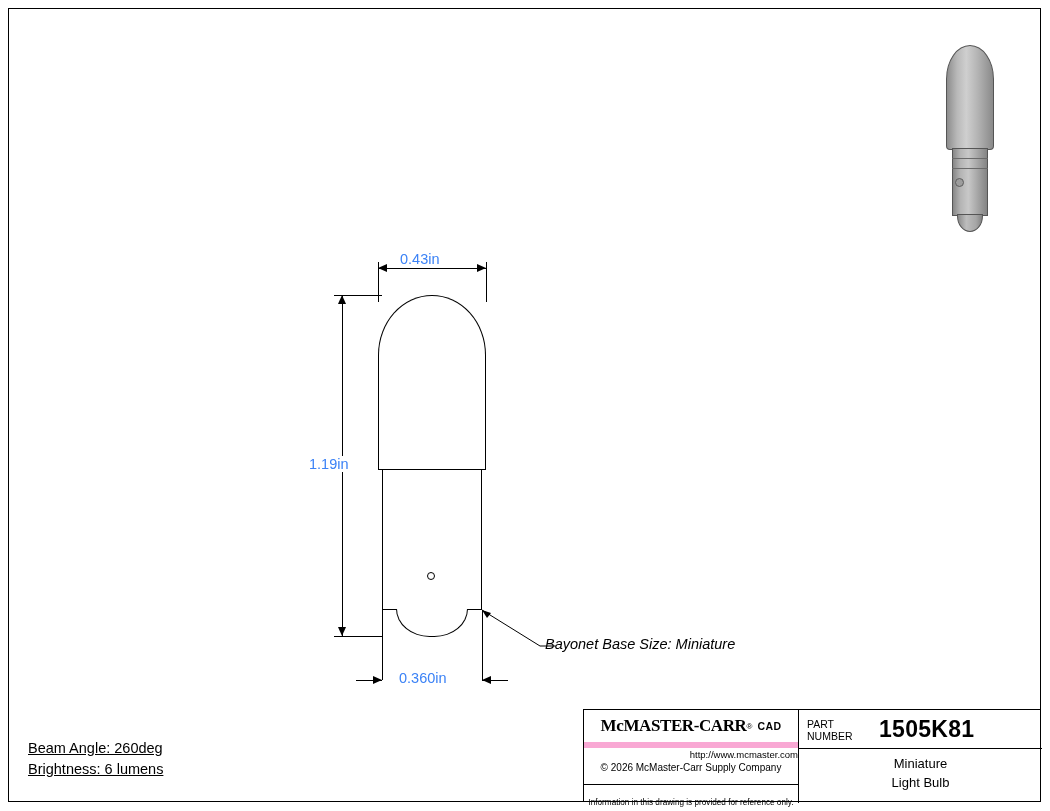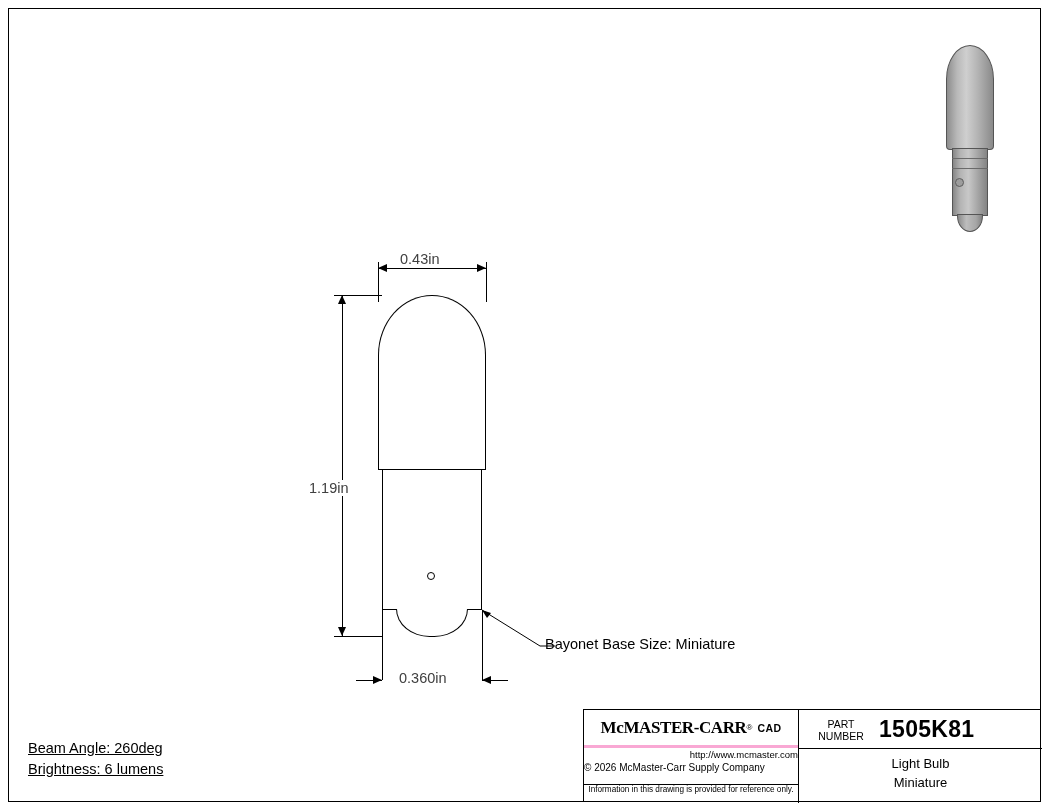--- a/index.html
+++ b/index.html
@@ -200,30 +200,31 @@
     border-bottom: 9px solid #000;
   }
   .arrow-down {
     border-left: 4px solid transparent;
     border-right: 4px solid transparent;
     border-top: 9px solid #000;
   }
   .dim-text {
     position: absolute;
     font-size: 14.5px;
-    color: #404040;
+    color: #3b82f6;
     white-space: nowrap;
     background: #fff;
     padding: 0 3px;
   }
 
   .leader-label {
     position: absolute;
     font-size: 14.5px;
     white-space: nowrap;
+    font-style: italic;
   }
 
   
   .notes {
     position: absolute;
     left: 28px;
     top: 738px;
     font-size: 14.5px;
     line-height: 21px;
     text-decoration: underline;
@@ -248,21 +249,21 @@
     height: 93px;
     border-right: 1px solid #000;
     box-sizing: border-box;
   }
   .tb-logo {
     position: absolute;
     left: 0;
     top: 0;
     width: 214px;
     height: 38px;
-    border-bottom: 3px solid #f9a8d4;
+    border-bottom: 6px solid #f9a8d4;
     box-sizing: border-box;
     display: flex;
     align-items: center;
     justify-content: center;
   }
   .logo-text {
     font-family: "Liberation Serif", serif;
     font-weight: bold;
     font-size: 17px;
     letter-spacing: -0.4px;
@@ -286,50 +287,50 @@
     width: 214px;
     text-align: right;
     font-size: 9.5px;
     line-height: 12px;
   }
   .tb-copy {
     position: absolute;
     left: 0;
     top: 51px;
     width: 214px;
-    text-align: left;
+    text-align: center;
     font-size: 10px;
     line-height: 13px;
   }
   .tb-ref {
     position: absolute;
     left: 0;
     top: 74px;
     width: 214px;
     height: 19px;
     border-top: 1px solid #000;
     box-sizing: border-box;
     text-align: center;
     font-size: 8.2px;
-    padding-top: 0;
+    padding-top: 13px;
   }
   .tb-right {
     position: absolute;
     left: 215px;
     top: 0;
     width: 243px;
     height: 93px;
   }
   .tb-partlabel {
     position: absolute;
     left: 8px;
     top: 8px;
     font-size: 10.5px;
     line-height: 12px;
-    text-align: center;
+    text-align: left;
     width: 68px;
   }
   .tb-partnumber {
     position: absolute;
     left: 80px;
     top: 6px;
     font-size: 23px;
     font-weight: bold;
     letter-spacing: 0.3px;
   }
@@ -381,21 +382,21 @@
     <div class="dimline-h" style="left:78px; top:28px; width:108px;"></div>
     <div class="arrow arrow-left" style="left:78px; top:24px;"></div>
     <div class="arrow arrow-right" style="left:177px; top:24px;"></div>
     <div class="dim-text" style="left:97px; top:11px;">0.43in</div>
 
     <div class="ext-h" style="left:34px; top:55px; width:48px;"></div>
     <div class="ext-h" style="left:34px; top:396px; width:48px;"></div>
     <div class="dimline-v" style="left:42px; top:55px; height:341px;"></div>
     <div class="arrow arrow-up" style="left:38px; top:55px;"></div>
     <div class="arrow arrow-down" style="left:38px; top:387px;"></div>
-    <div class="dim-text" style="left:6px; top:216px;margin-top:24px;">1.19in</div>
+    <div class="dim-text" style="left:6px; top:216px;">1.19in</div>
 
     <div class="ext-v" style="left:82px; top:370px; height:70px;"></div>
     <div class="ext-v" style="left:182px; top:370px; height:70px;"></div>
     <div class="dimline-h" style="left:56px; top:440px; width:26px;"></div>
     <div class="dimline-h" style="left:182px; top:440px; width:26px;"></div>
     <div class="arrow arrow-right" style="left:73px; top:436px;"></div>
     <div class="arrow arrow-left" style="left:182px; top:436px;"></div>
     <div class="dim-text" style="left:96px; top:430px;">0.360in</div>
 
     <svg style="position:absolute; left:170px; top:362px; width:90px; height:55px; overflow:visible;">
@@ -423,19 +424,19 @@
       <div class="tb-ref">Information in this drawing is provided for reference only.</div>
     </div>
     <div class="tb-right">
       <div class="tb-partlabel">
         <div>PART</div>
         <div>NUMBER</div>
       </div>
       <div class="tb-partnumber">1505K81</div>
       <div class="tb-divider"></div>
       <div class="tb-desc">
+        <div>Miniature</div>
         <div>Light Bulb</div>
-        <div>Miniature</div>
       </div>
     </div>
   </div>
 
 </div>
 
 </body></html>

